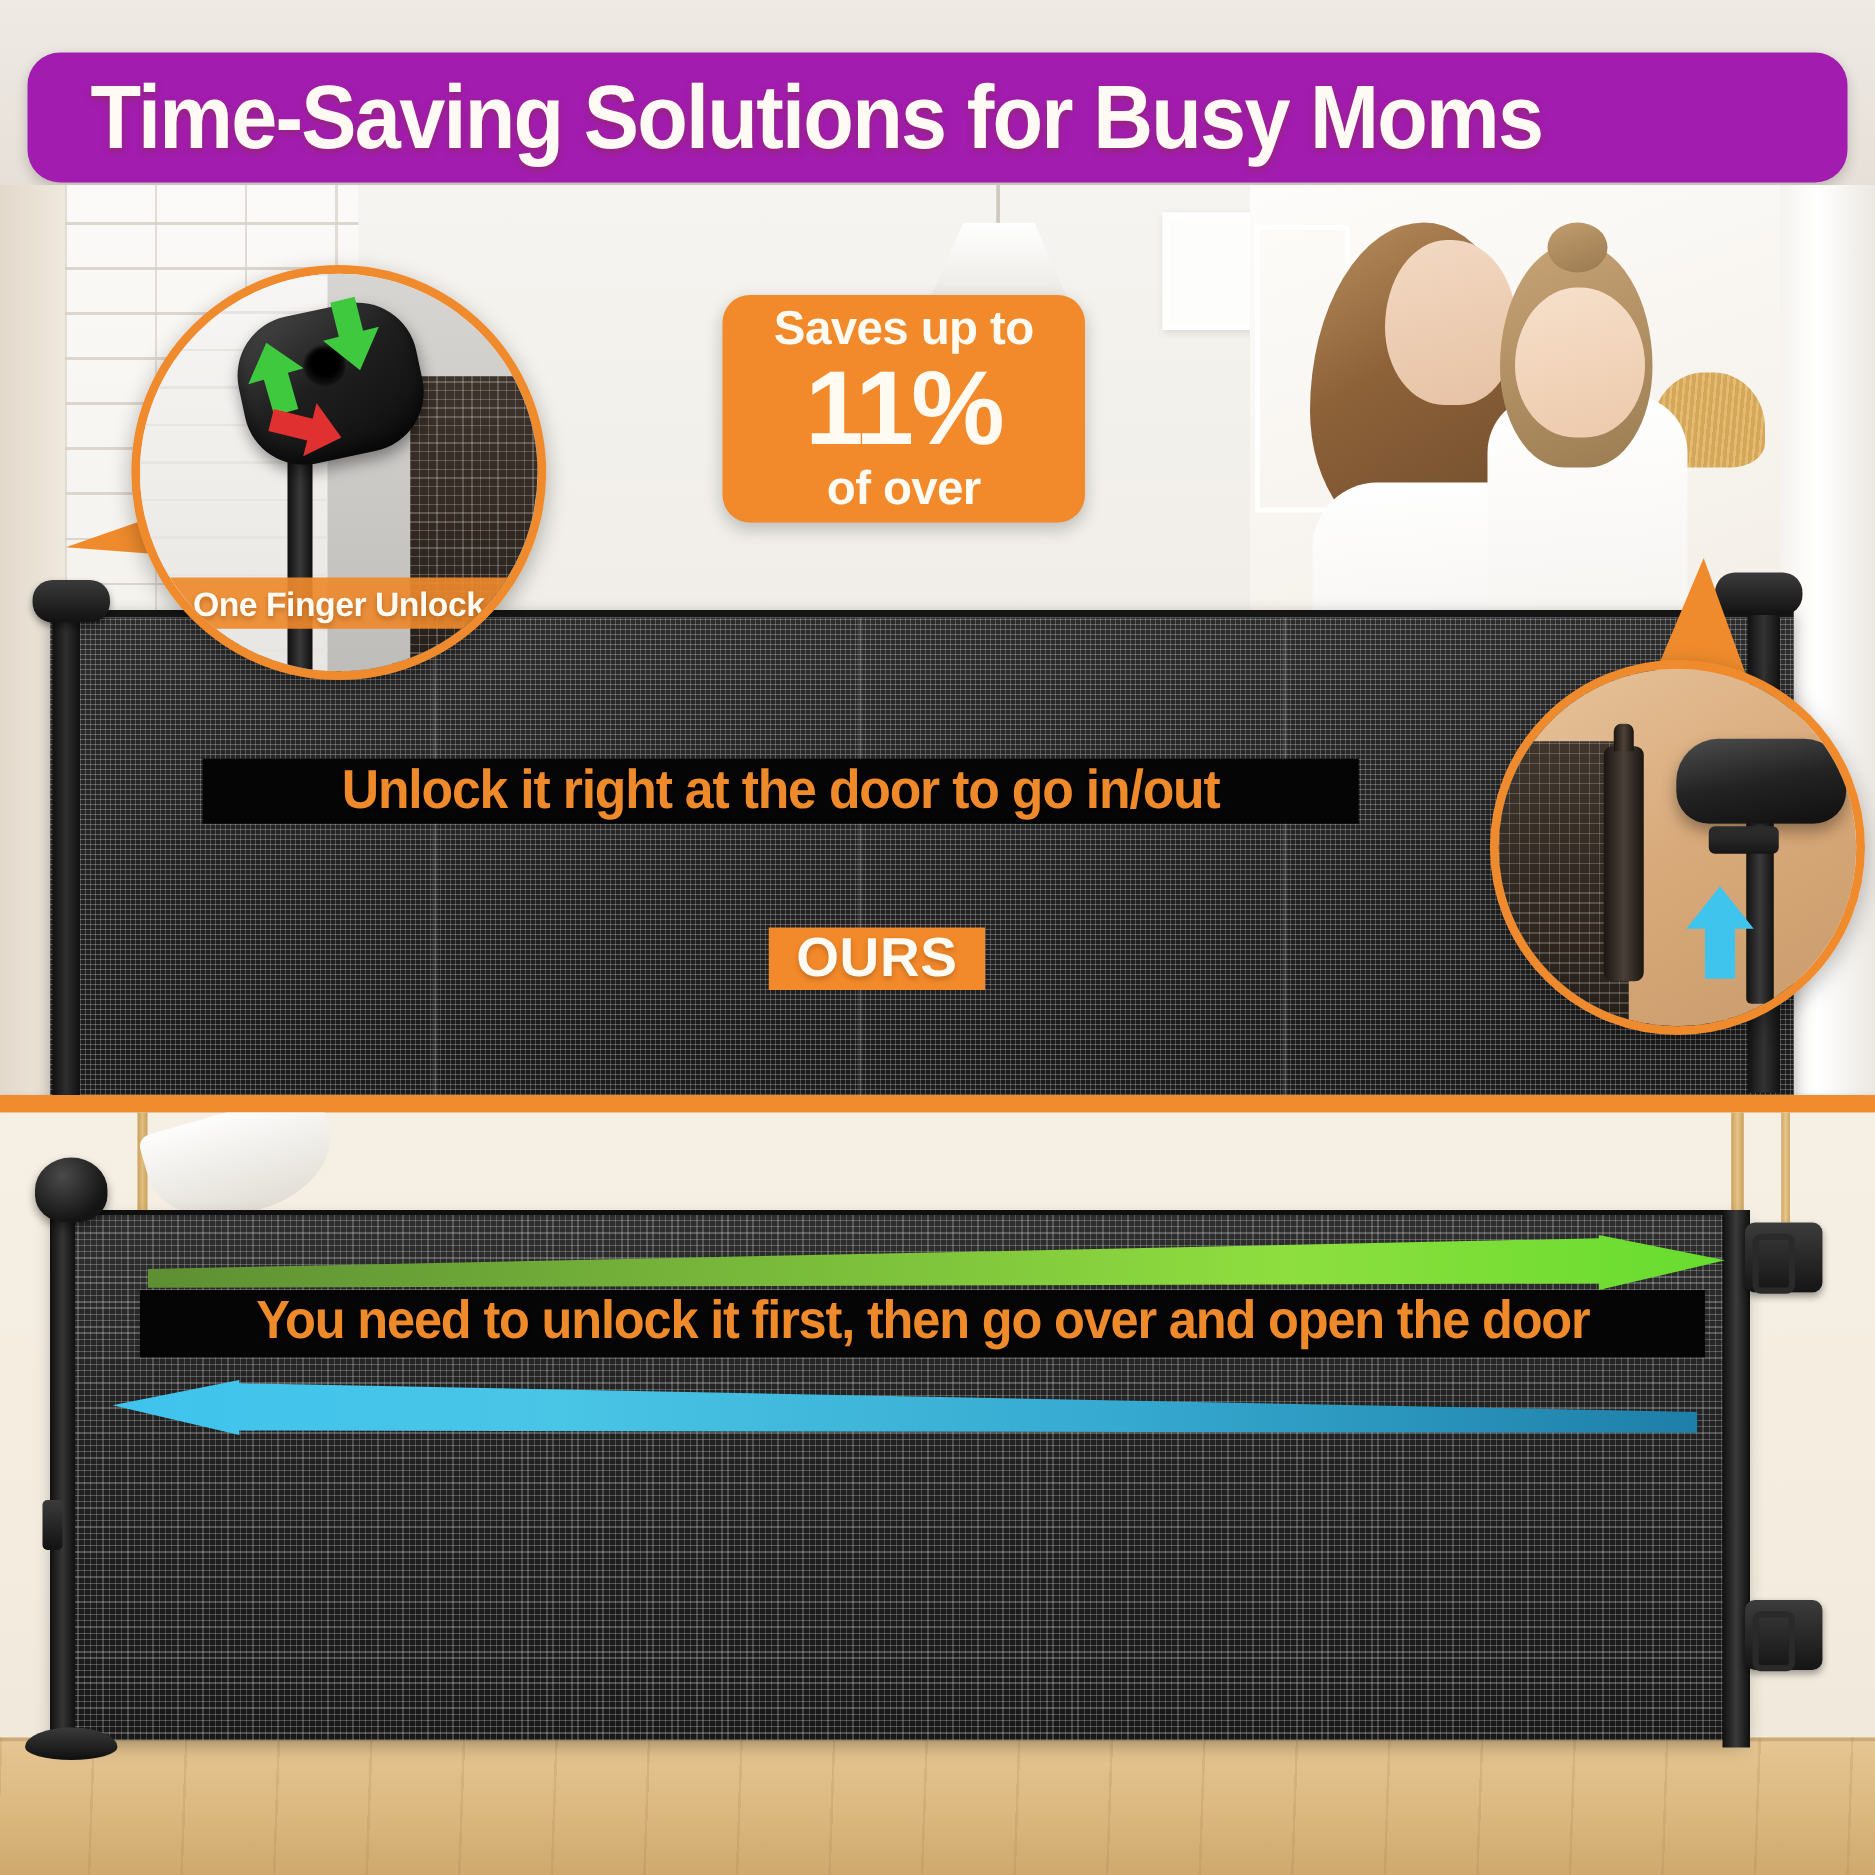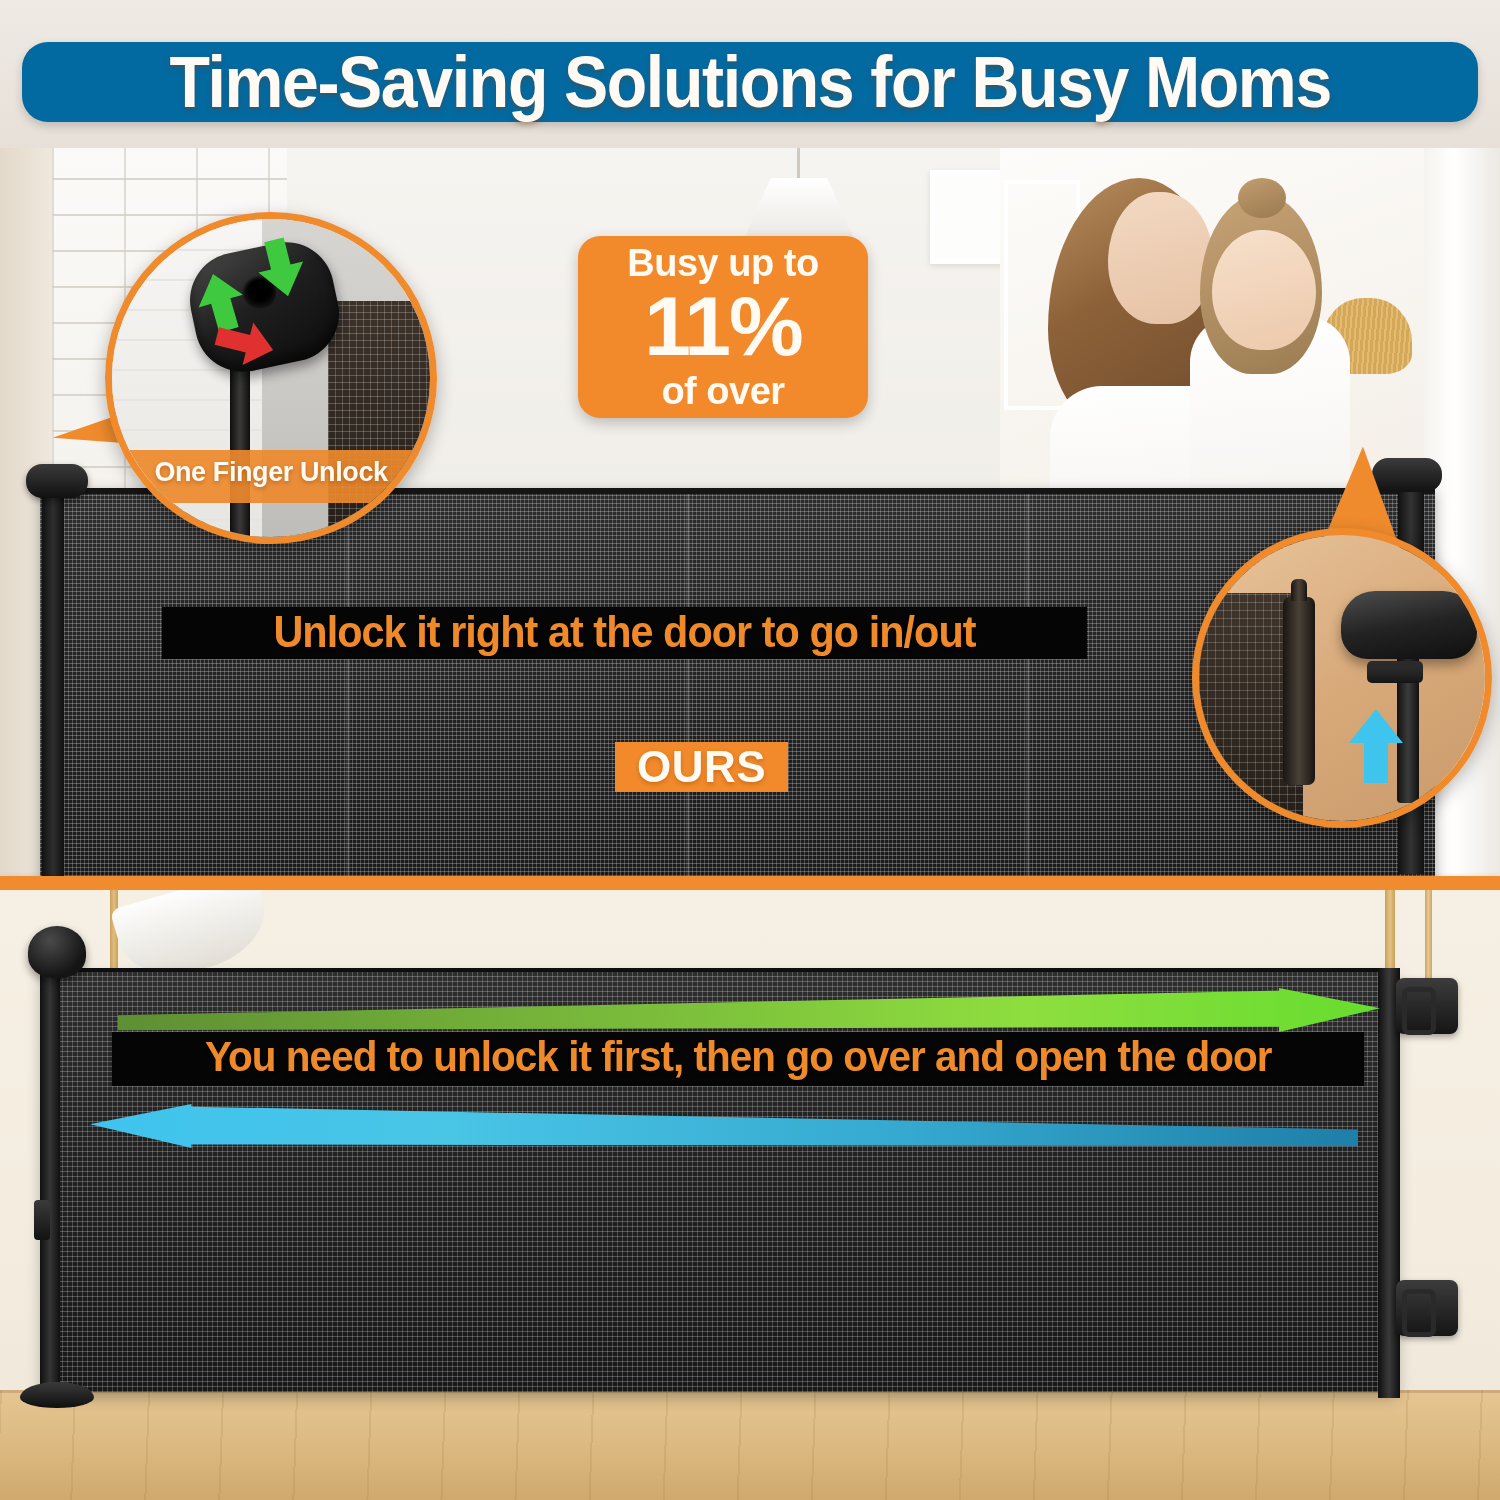--- a/index.html
+++ b/index.html
@@ -11,24 +11,24 @@
     overflow:hidden;
   }
   #stage { position:absolute; inset:0; width:1500px; height:1500px; overflow:hidden; }
 
   
   .header-bg {
     position:absolute; left:0; top:0; width:1500px; height:150px;
     background:linear-gradient(180deg,#efeae4 0%,#e6e0d8 100%);
   }
   .header-banner {
-    position:absolute; left:22px; top:42px; width:1456px; height:80px;
-    background:#0369a1;
+    position:absolute; left:22px; top:42px; width:1456px; height:104px;
+    background:#a21caf;
     border-radius:26px;
-    display:flex; align-items:center; justify-content:center;
+    display:flex; align-items:center; justify-content:flex-start;
     box-shadow:0 4px 10px rgba(0,0,0,.18);
   }
   .header-banner-text {
     color:#fffaf3;
     font-size:72px;
     font-weight:bold;
     letter-spacing:-1.5px;
     transform:scaleX(.92);
     white-space:nowrap;
     text-shadow:0 3px 6px rgba(120,60,10,.35);
@@ -234,21 +234,21 @@
     box-shadow:inset 0 -8px 14px rgba(0,0,0,.6), 0 6px 12px rgba(0,0,0,.4);
   }
   .cl-lock-hole {
     position:absolute; left:130px; top:56px; width:36px; height:34px;
     background:radial-gradient(circle at 50% 45%,#000 40%,#2a2a2a 100%);
     border-radius:50%;
     box-shadow:inset 0 2px 4px rgba(255,255,255,.15);
   }
   .arrow-g1, .arrow-g2, .arrow-r1 { position:absolute; }
   .callout-band {
-    position:absolute; left:0; bottom:34px; width:100%; padding:8px 0 16px;
+    position:absolute; left:0; bottom:34px; width:100%; padding:8px 0 4px;
     background:rgba(237,137,44,.92);
     text-align:center;
     margin-top:20px;
   }
   .callout-band div {
     color:#fffaf2; font-size:27px; font-weight:bold; line-height:1.08;
     letter-spacing:-.4px; text-shadow:0 2px 4px rgba(120,60,10,.4);
   }
   .pointer-left {
     position:absolute; left:52px; top:404px; width:0; height:0;
@@ -521,21 +521,21 @@
       <div class="gate-top-seam" style="left:646px"></div>
       <div class="gate-top-seam" style="left:986px"></div>
     </div>
     <div class="gate-top-postL"></div>
     <div class="gate-top-knob"></div>
     <div class="gate-top-postR"></div>
     <div class="gate-top-knobR"></div>
   </div>
 
   <div class="badge-80">
-    <div class="b-top">Busy up to</div>
+    <div class="b-top">Saves up to</div>
     <div class="b-big">11%</div>
     <div class="b-bot">of over</div>
   </div>
 
   <div class="pointer-left"></div>
   <div class="callout callout-left">
     <div class="callout-left-inner">
       <div class="cl-wall"></div>
       <div class="cl-mesh"></div>
       <div class="cl-pole"></div>

